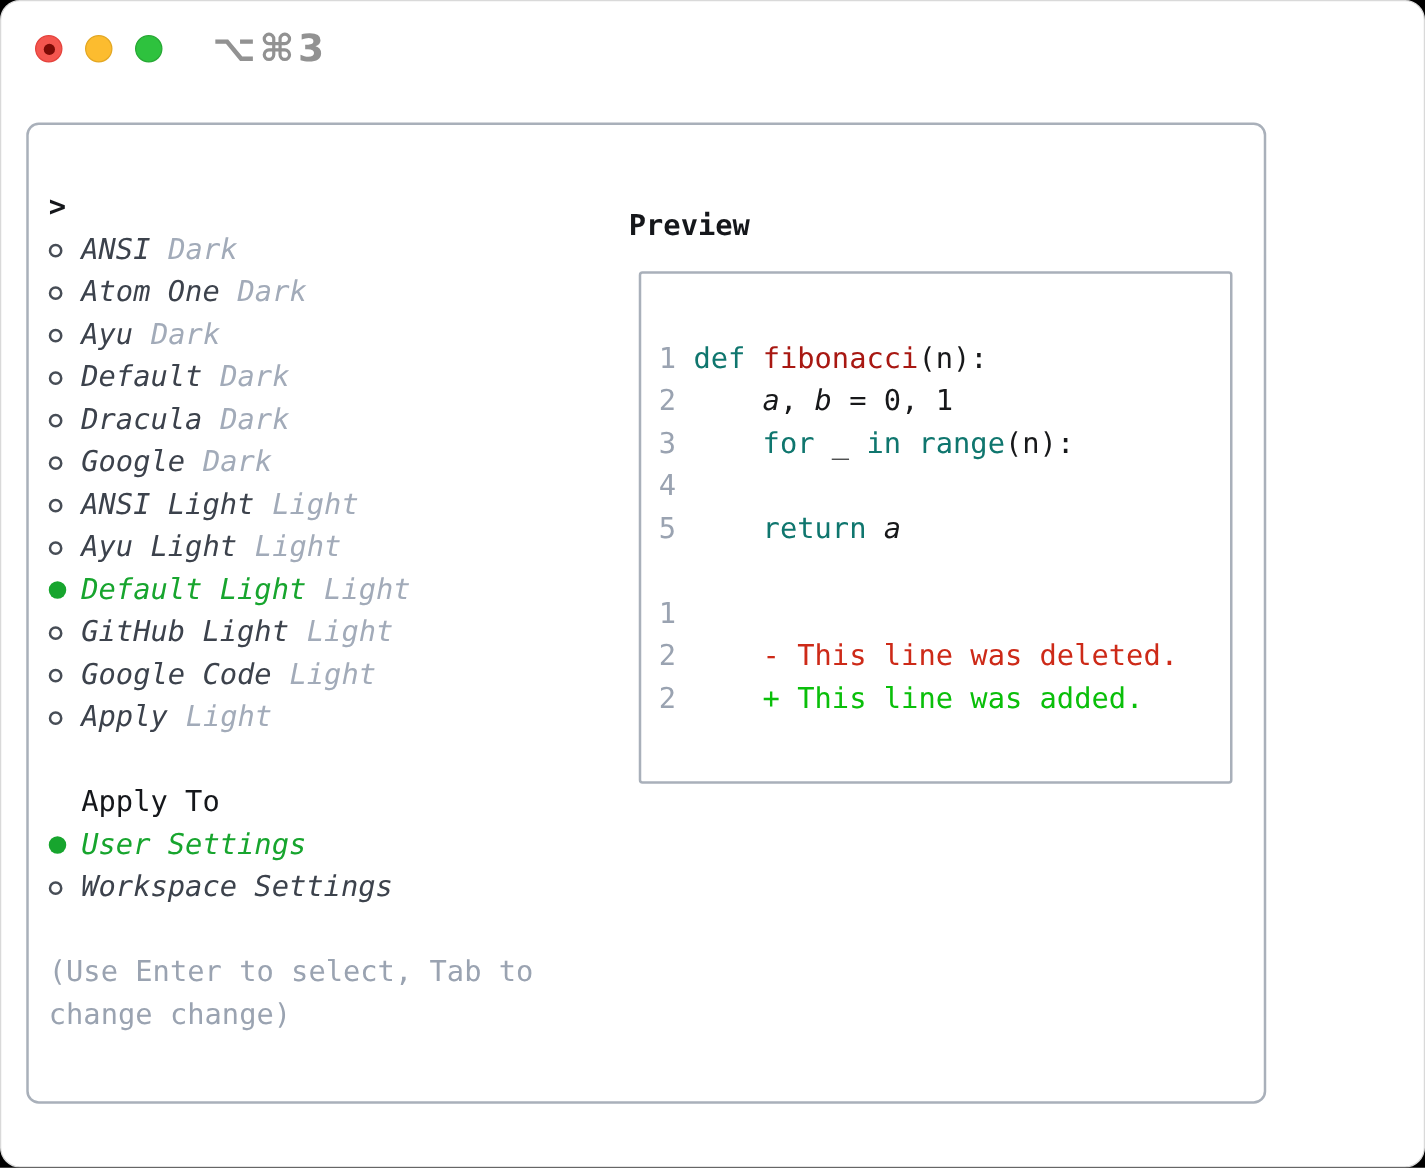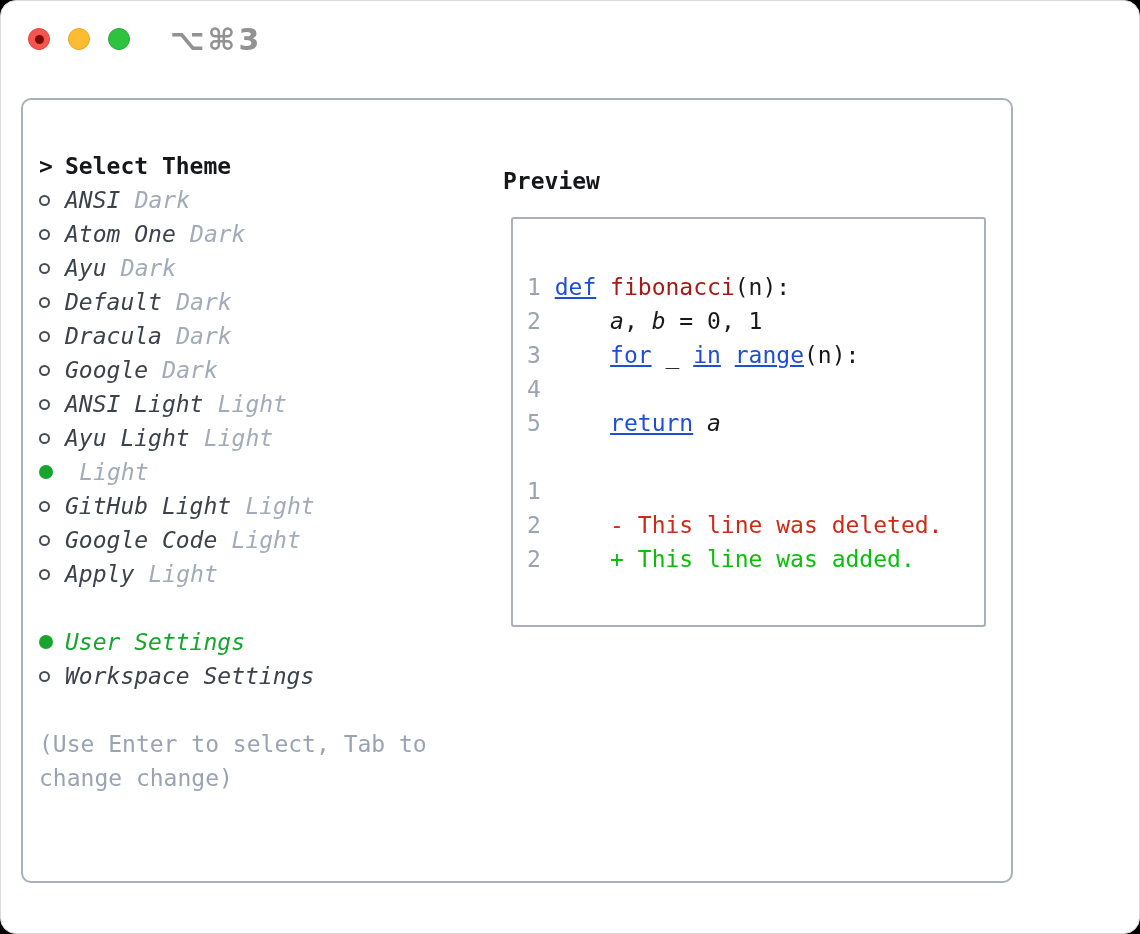--- a/index.html
+++ b/index.html
@@ -33,21 +33,21 @@
   .bullet::before{content:'';width:11px;height:11px;border-radius:50%;border:2px solid #474d56;box-sizing:border-box;background:transparent;}
   .option.selected .bullet::before{width:14px;height:14px;border:none;background:#17a52e;}
   .option.selected .label{color:#17a52e;}
   .tag{color:#a2abb9;margin-left:0.62em;}
   .help-line{color:#9aa3b1;}
   
   .preview-box{margin-left:8px;margin-top:19px;width:475px;height:410px;border:2px solid #a9b0ba;border-radius:3px;box-sizing:border-box;padding:51px 0 0 14px;overflow:hidden;background:#fff;}
   .code-line{display:flex;align-items:center;height:34px;font-size:23px;color:#17181a;white-space:pre;}
   .ln{display:inline-block;min-width:1ch;margin-right:1ch;color:#9aa3b1;}
   .code-text{white-space:pre;}
-  .tok-kw{color:#1d4ed8;text-decoration:underline;}
+  .tok-kw{color:#0f766e;}
   .tok-fn{color:#a81812;}
   .tok-var{font-style:italic;}
   .tok-ctx{color:#8f97a1;}
   .tok-del{color:#cd2a18;}
   .tok-add{color:#0abf0a;text-align:right;}
 </style>
 </head>
 <body>
 
 <div class="window">
@@ -59,21 +59,20 @@
     <span class="tl yellow"></span>
     <span class="tl green"></span>
     <span class="shortcut">⌥⌘3</span>
   </div>
 
   <div class="panel">
 
     <div class="left-col">
       <div class="row">
         <span class="cursor">&gt;</span>
-        <span class="hdr">Select Theme</span>
       </div>
 
       <div id="theme-list">
           <div class="row option">
     <span class="bullet"></span><span class="label">ANSI</span><span class="tag">Dark</span>
   </div>
           <div class="row option">
     <span class="bullet"></span><span class="label">Atom One</span><span class="tag">Dark</span>
   </div>
           <div class="row option">
@@ -88,35 +87,38 @@
           <div class="row option">
     <span class="bullet"></span><span class="label">Google</span><span class="tag">Dark</span>
   </div>
           <div class="row option">
     <span class="bullet"></span><span class="label">ANSI Light</span><span class="tag">Light</span>
   </div>
           <div class="row option">
     <span class="bullet"></span><span class="label">Ayu Light</span><span class="tag">Light</span>
   </div>
           <div class="row option selected">
-    <span class="bullet"></span><span class="tag">Light</span>
+    <span class="bullet"></span><span class="label">Default Light</span><span class="tag">Light</span>
   </div>
           <div class="row option">
     <span class="bullet"></span><span class="label">GitHub Light</span><span class="tag">Light</span>
   </div>
           <div class="row option">
     <span class="bullet"></span><span class="label">Google Code</span><span class="tag">Light</span>
   </div>
           <div class="row option">
     <span class="bullet"></span><span class="label">Apply</span><span class="tag">Light</span>
   </div>
         </div>
 
       <div class="row spacer"></div>
 
+      <div class="row indent">
+        <span class="hdr2">Apply To</span>
+      </div>
 
       <div id="apply-list">
           <div class="row option selected">
     <span class="bullet"></span><span class="label">User Settings</span>
   </div>
           <div class="row option">
     <span class="bullet"></span><span class="label">Workspace Settings</span>
   </div>
         </div>
 

